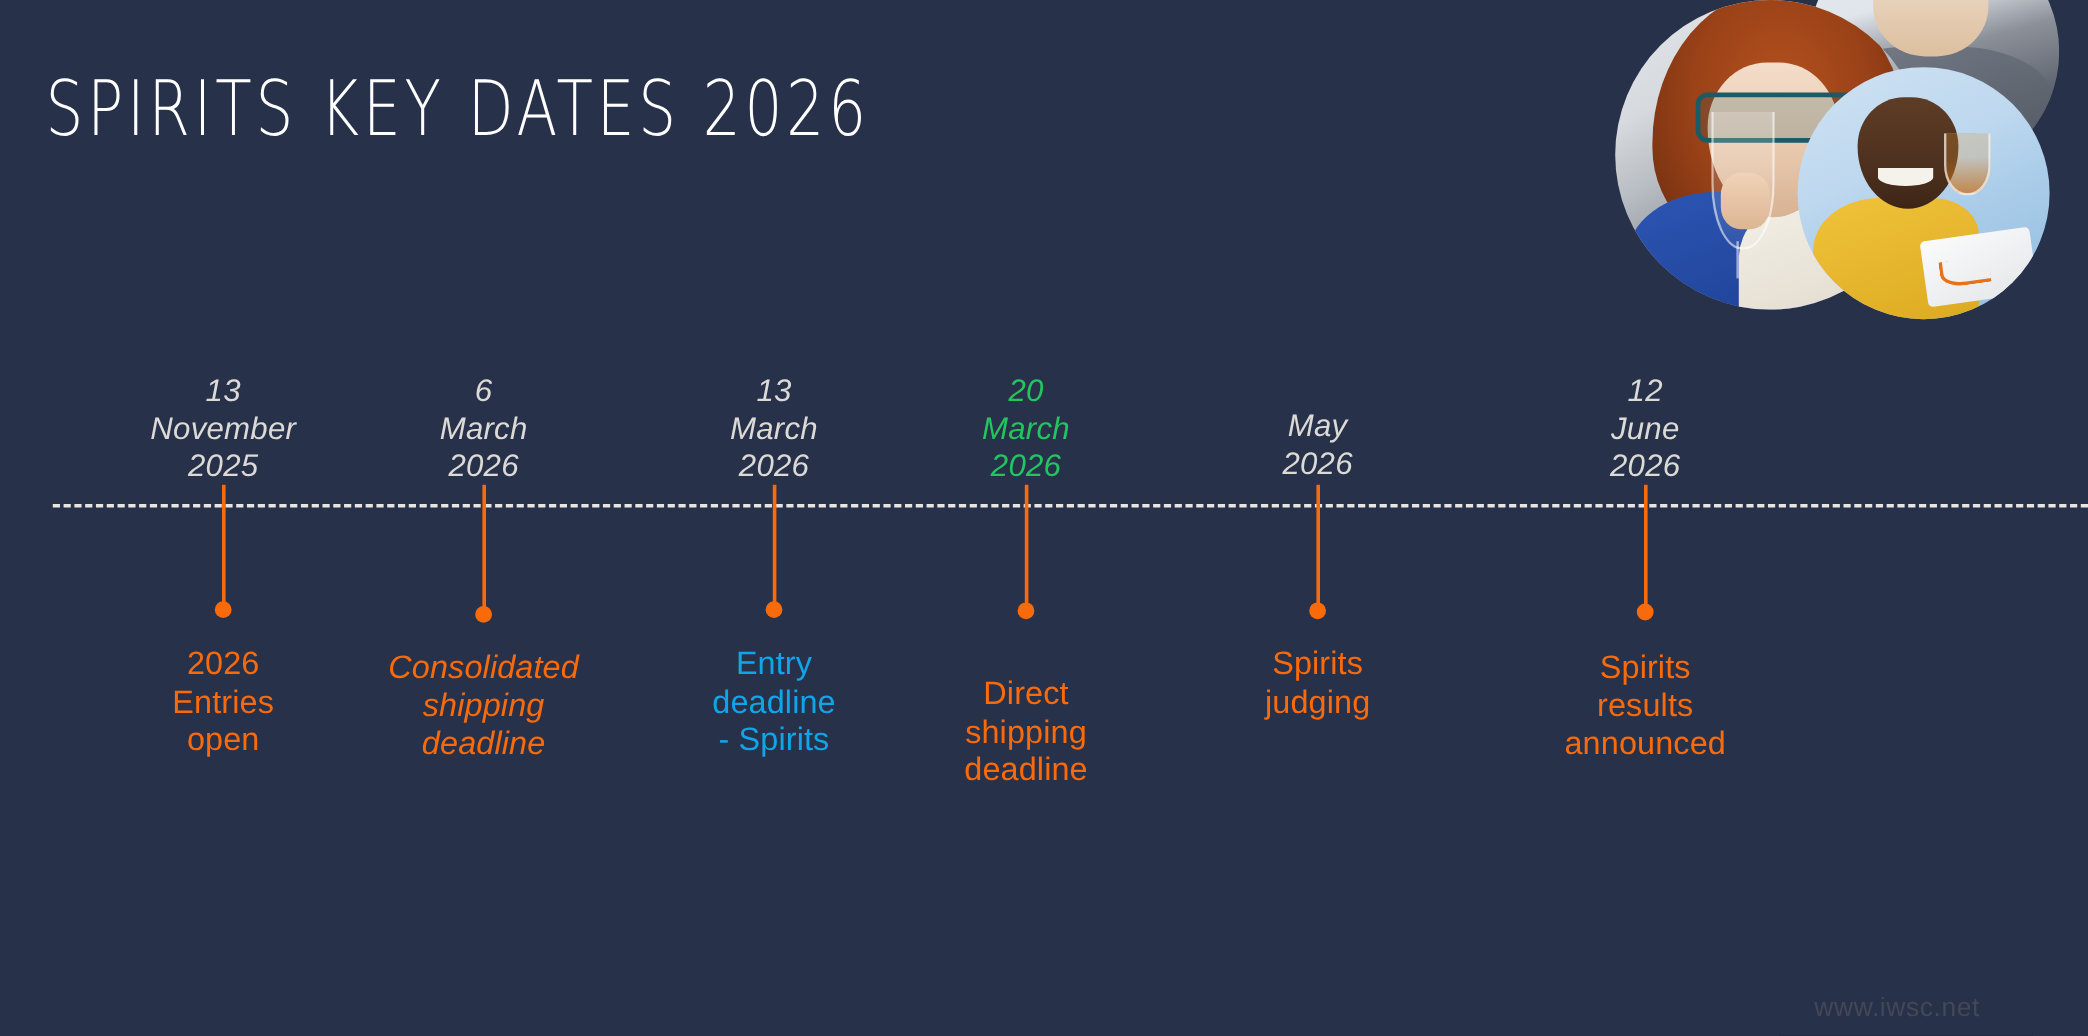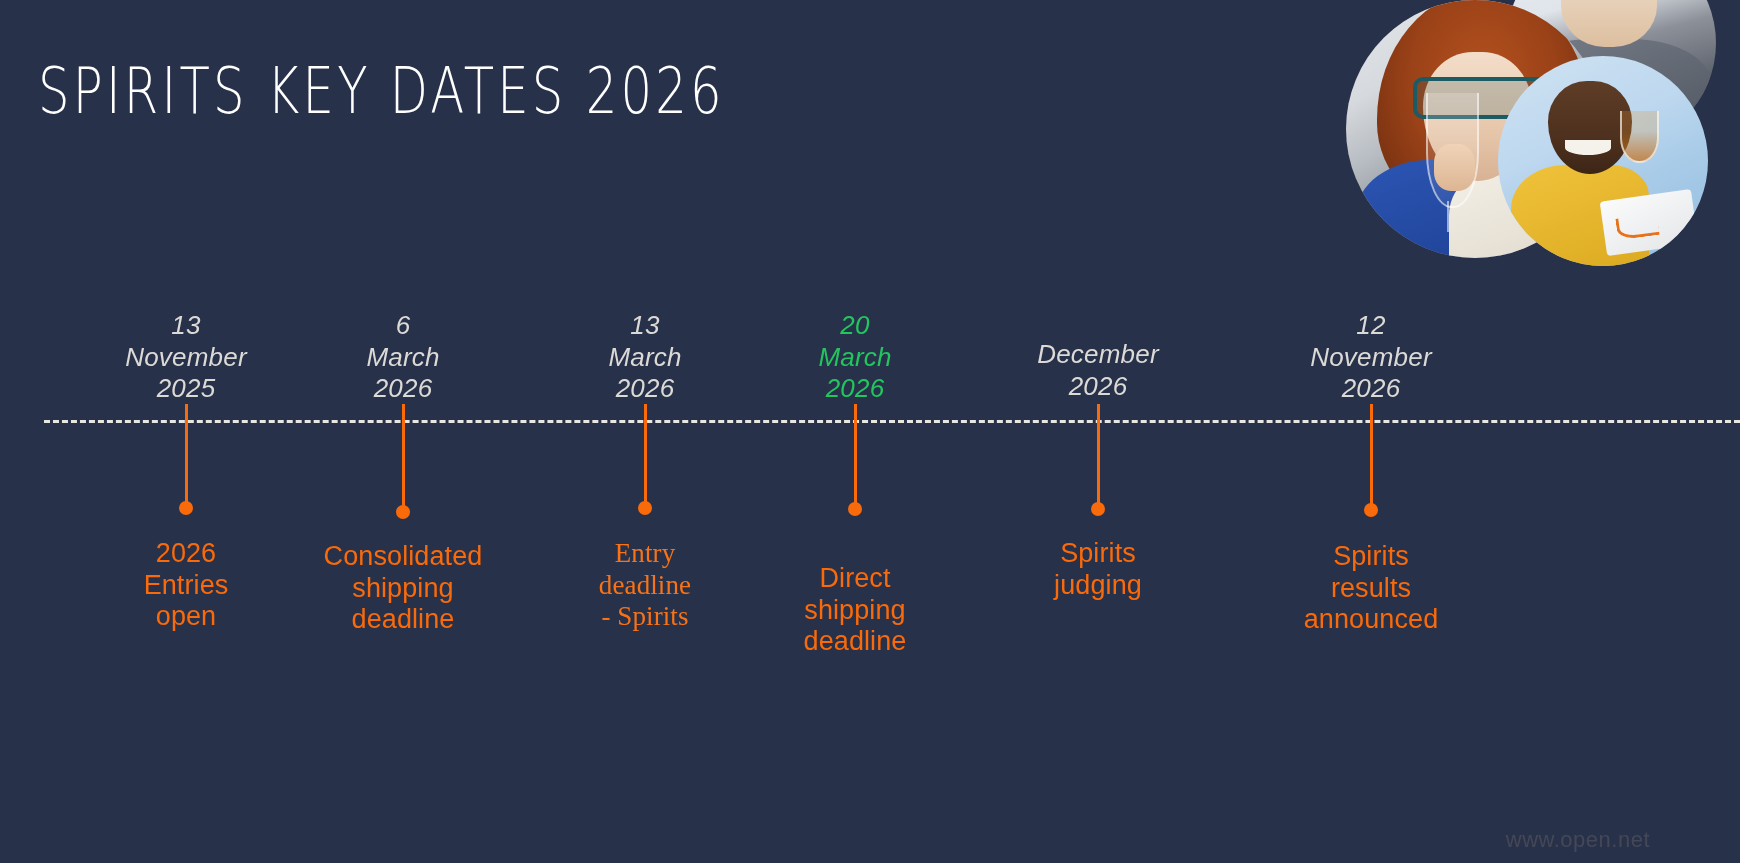--- a/index.html
+++ b/index.html
@@ -293,59 +293,59 @@
         <div class="tl-label" style="left: 186px; top: 538px; color: rgb(249, 106, 10);">2026
 Entries
 open</div>
       </div>
       <div class="tl-event">
         <div class="tl-date" style="left: 403px; top: 310px; color: rgb(220, 218, 214);">6
 March
 2026</div>
         <div class="tl-stem" style="left: 403px; top: 404px; height: 110px; background: rgb(249, 106, 10);"></div>
         <div class="tl-dot" style="left: 403px; top: 505px; background: rgb(249, 106, 10);"></div>
-        <div class="tl-label" style="left: 403px; top: 541px; color: rgb(249, 106, 10);">Consolidated
+        <div class="tl-label" style="left: 403px; top: 541px; color: rgb(249, 106, 10); font-style: italic;">Consolidated
 shipping
 deadline</div>
       </div>
       <div class="tl-event">
         <div class="tl-date" style="left: 645px; top: 310px; color: rgb(220, 218, 214);">13
 March
 2026</div>
         <div class="tl-stem" style="left: 645px; top: 404px; height: 106px; background: rgb(249, 106, 10);"></div>
         <div class="tl-dot" style="left: 645px; top: 501px; background: rgb(249, 106, 10);"></div>
-        <div class="tl-label" style="left: 645px; top: 538px; color: #f97316; font-family: Liberation Serif, serif;">Entry
+        <div class="tl-label" style="left: 645px; top: 538px; color: #0ea5e9;">Entry
 deadline
 - Spirits</div>
       </div>
       <div class="tl-event">
         <div class="tl-date" style="left: 855px; top: 310px; color: #22c55e;">20
 March
 2026</div>
         <div class="tl-stem" style="left: 855px; top: 404px; height: 110px; background: rgb(249, 106, 10);"></div>
         <div class="tl-dot" style="left: 855px; top: 502px; background: rgb(249, 106, 10);"></div>
         <div class="tl-label" style="left: 855px; top: 538px; color: rgb(249, 106, 10); margin-top: 25px;">Direct
 shipping
 deadline</div>
       </div>
       <div class="tl-event">
-        <div class="tl-date" style="left: 1098px; top: 339px; color: rgb(220, 218, 214);">December
+        <div class="tl-date" style="left: 1098px; top: 339px; color: rgb(220, 218, 214);">May
 2026</div>
         <div class="tl-stem" style="left: 1098px; top: 404px; height: 108px; background: rgb(249, 106, 10);"></div>
         <div class="tl-dot" style="left: 1098px; top: 502px; background: rgb(249, 106, 10);"></div>
         <div class="tl-label" style="left: 1098px; top: 538px; color: rgb(249, 106, 10);">Spirits
 judging</div>
       </div>
       <div class="tl-event">
         <div class="tl-date" style="left: 1371px; top: 310px; color: rgb(220, 218, 214);">12
-November
+June
 2026</div>
         <div class="tl-stem" style="left: 1371px; top: 404px; height: 108px; background: rgb(249, 106, 10);"></div>
         <div class="tl-dot" style="left: 1371px; top: 503px; background: rgb(249, 106, 10);"></div>
         <div class="tl-label" style="left: 1371px; top: 541px; color: rgb(249, 106, 10);">Spirits
 results
 announced</div>
       </div>
     </div>
 
-  <div id="watermark">www.open.net</div>
+  <div id="watermark">www.iwsc.net</div>
 
 </div>
 
 </body></html>

